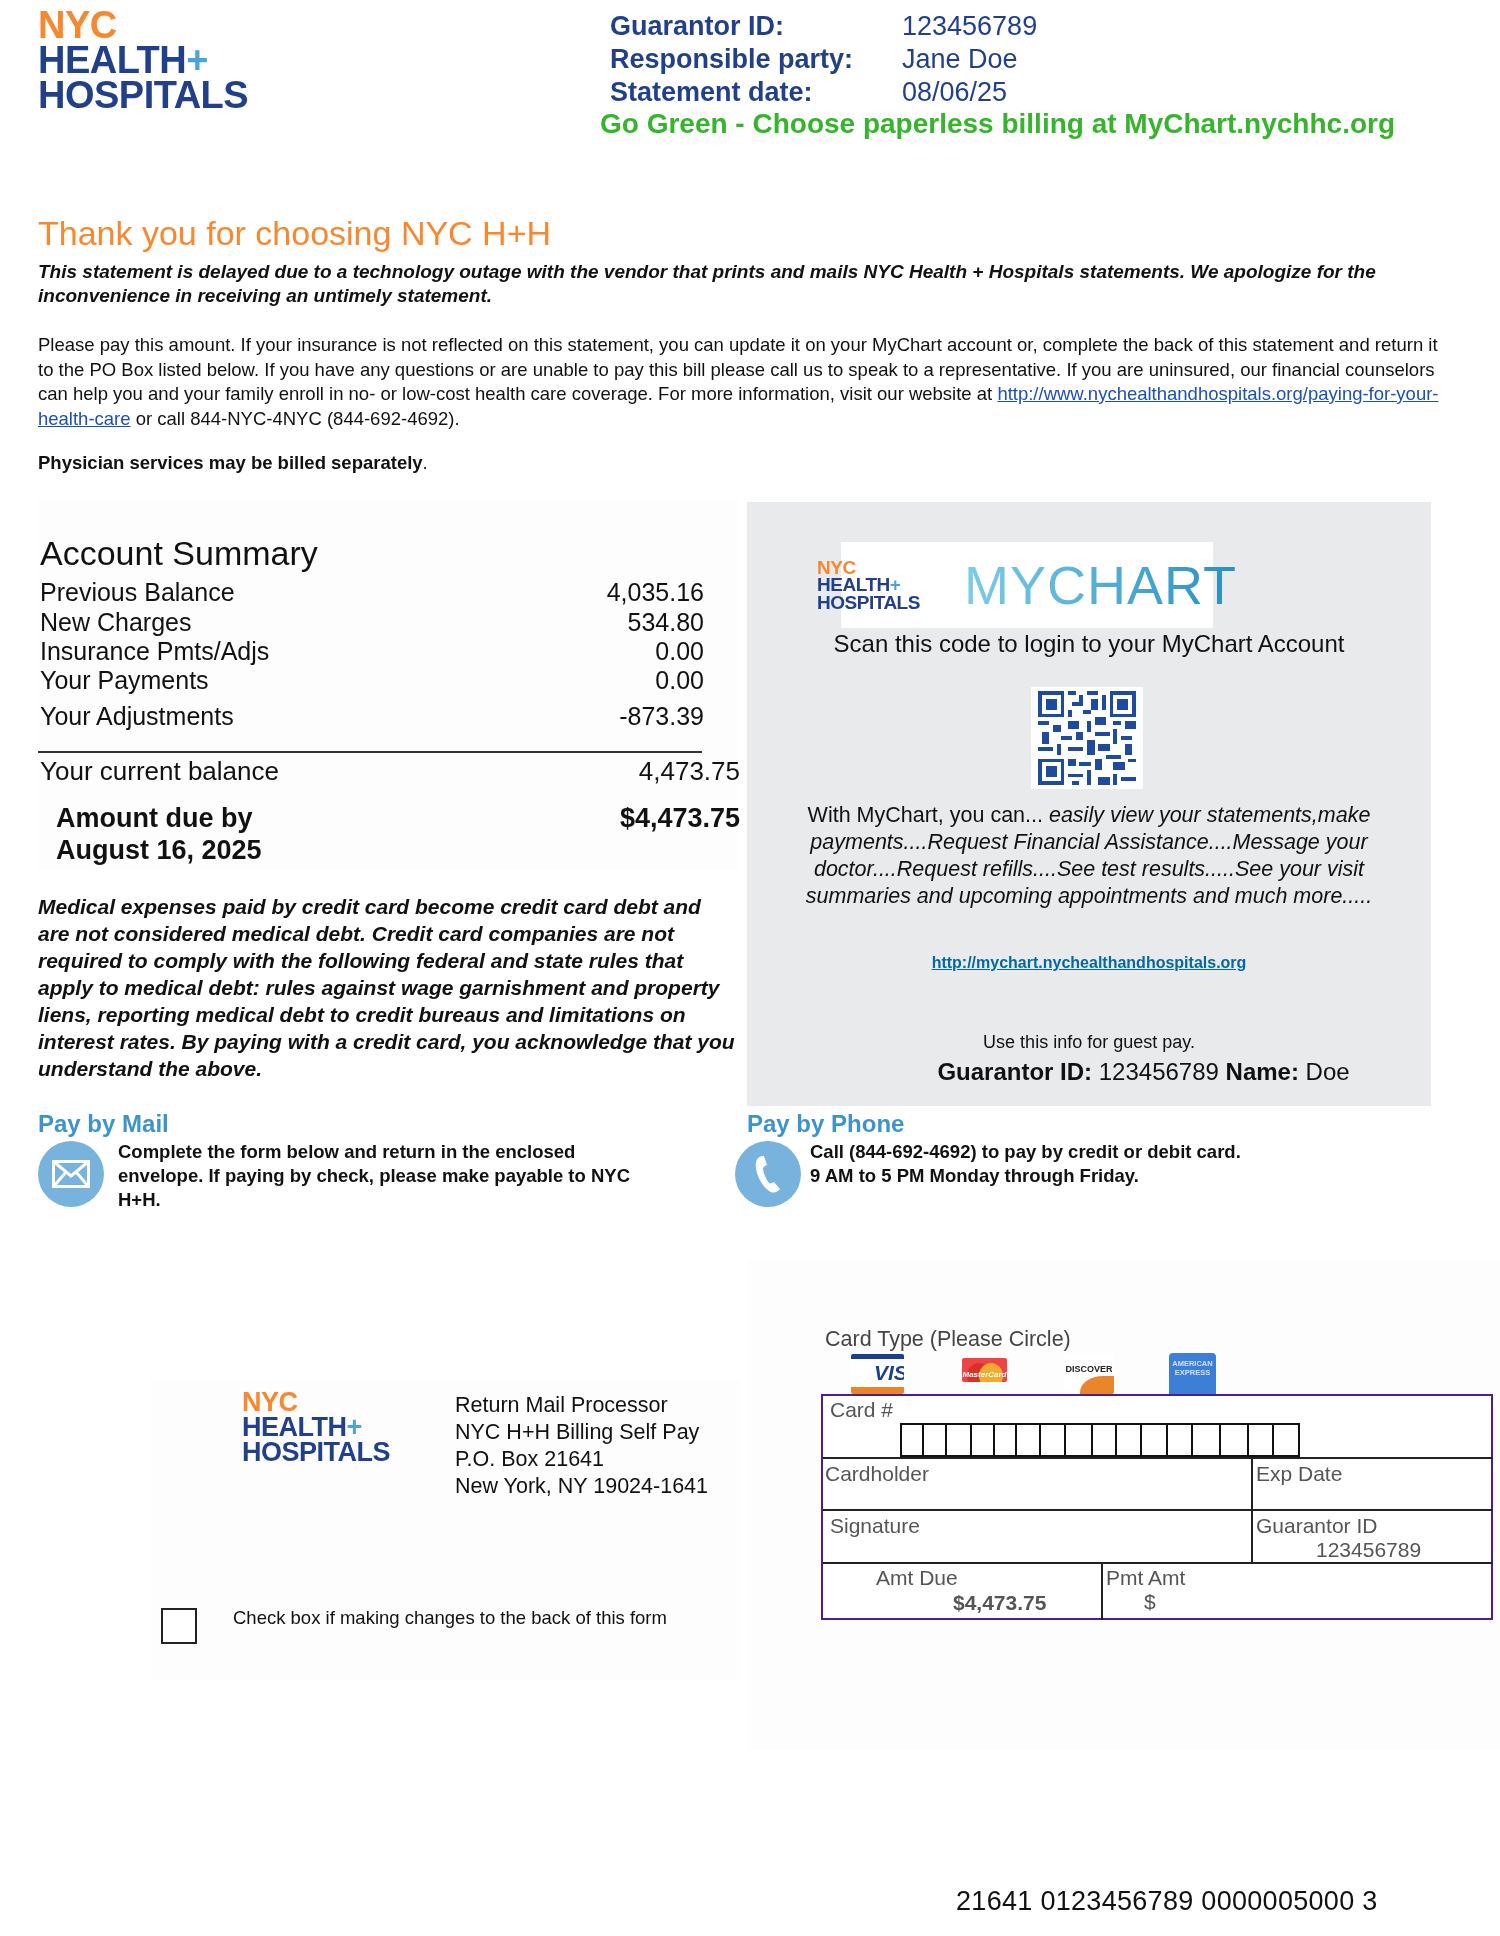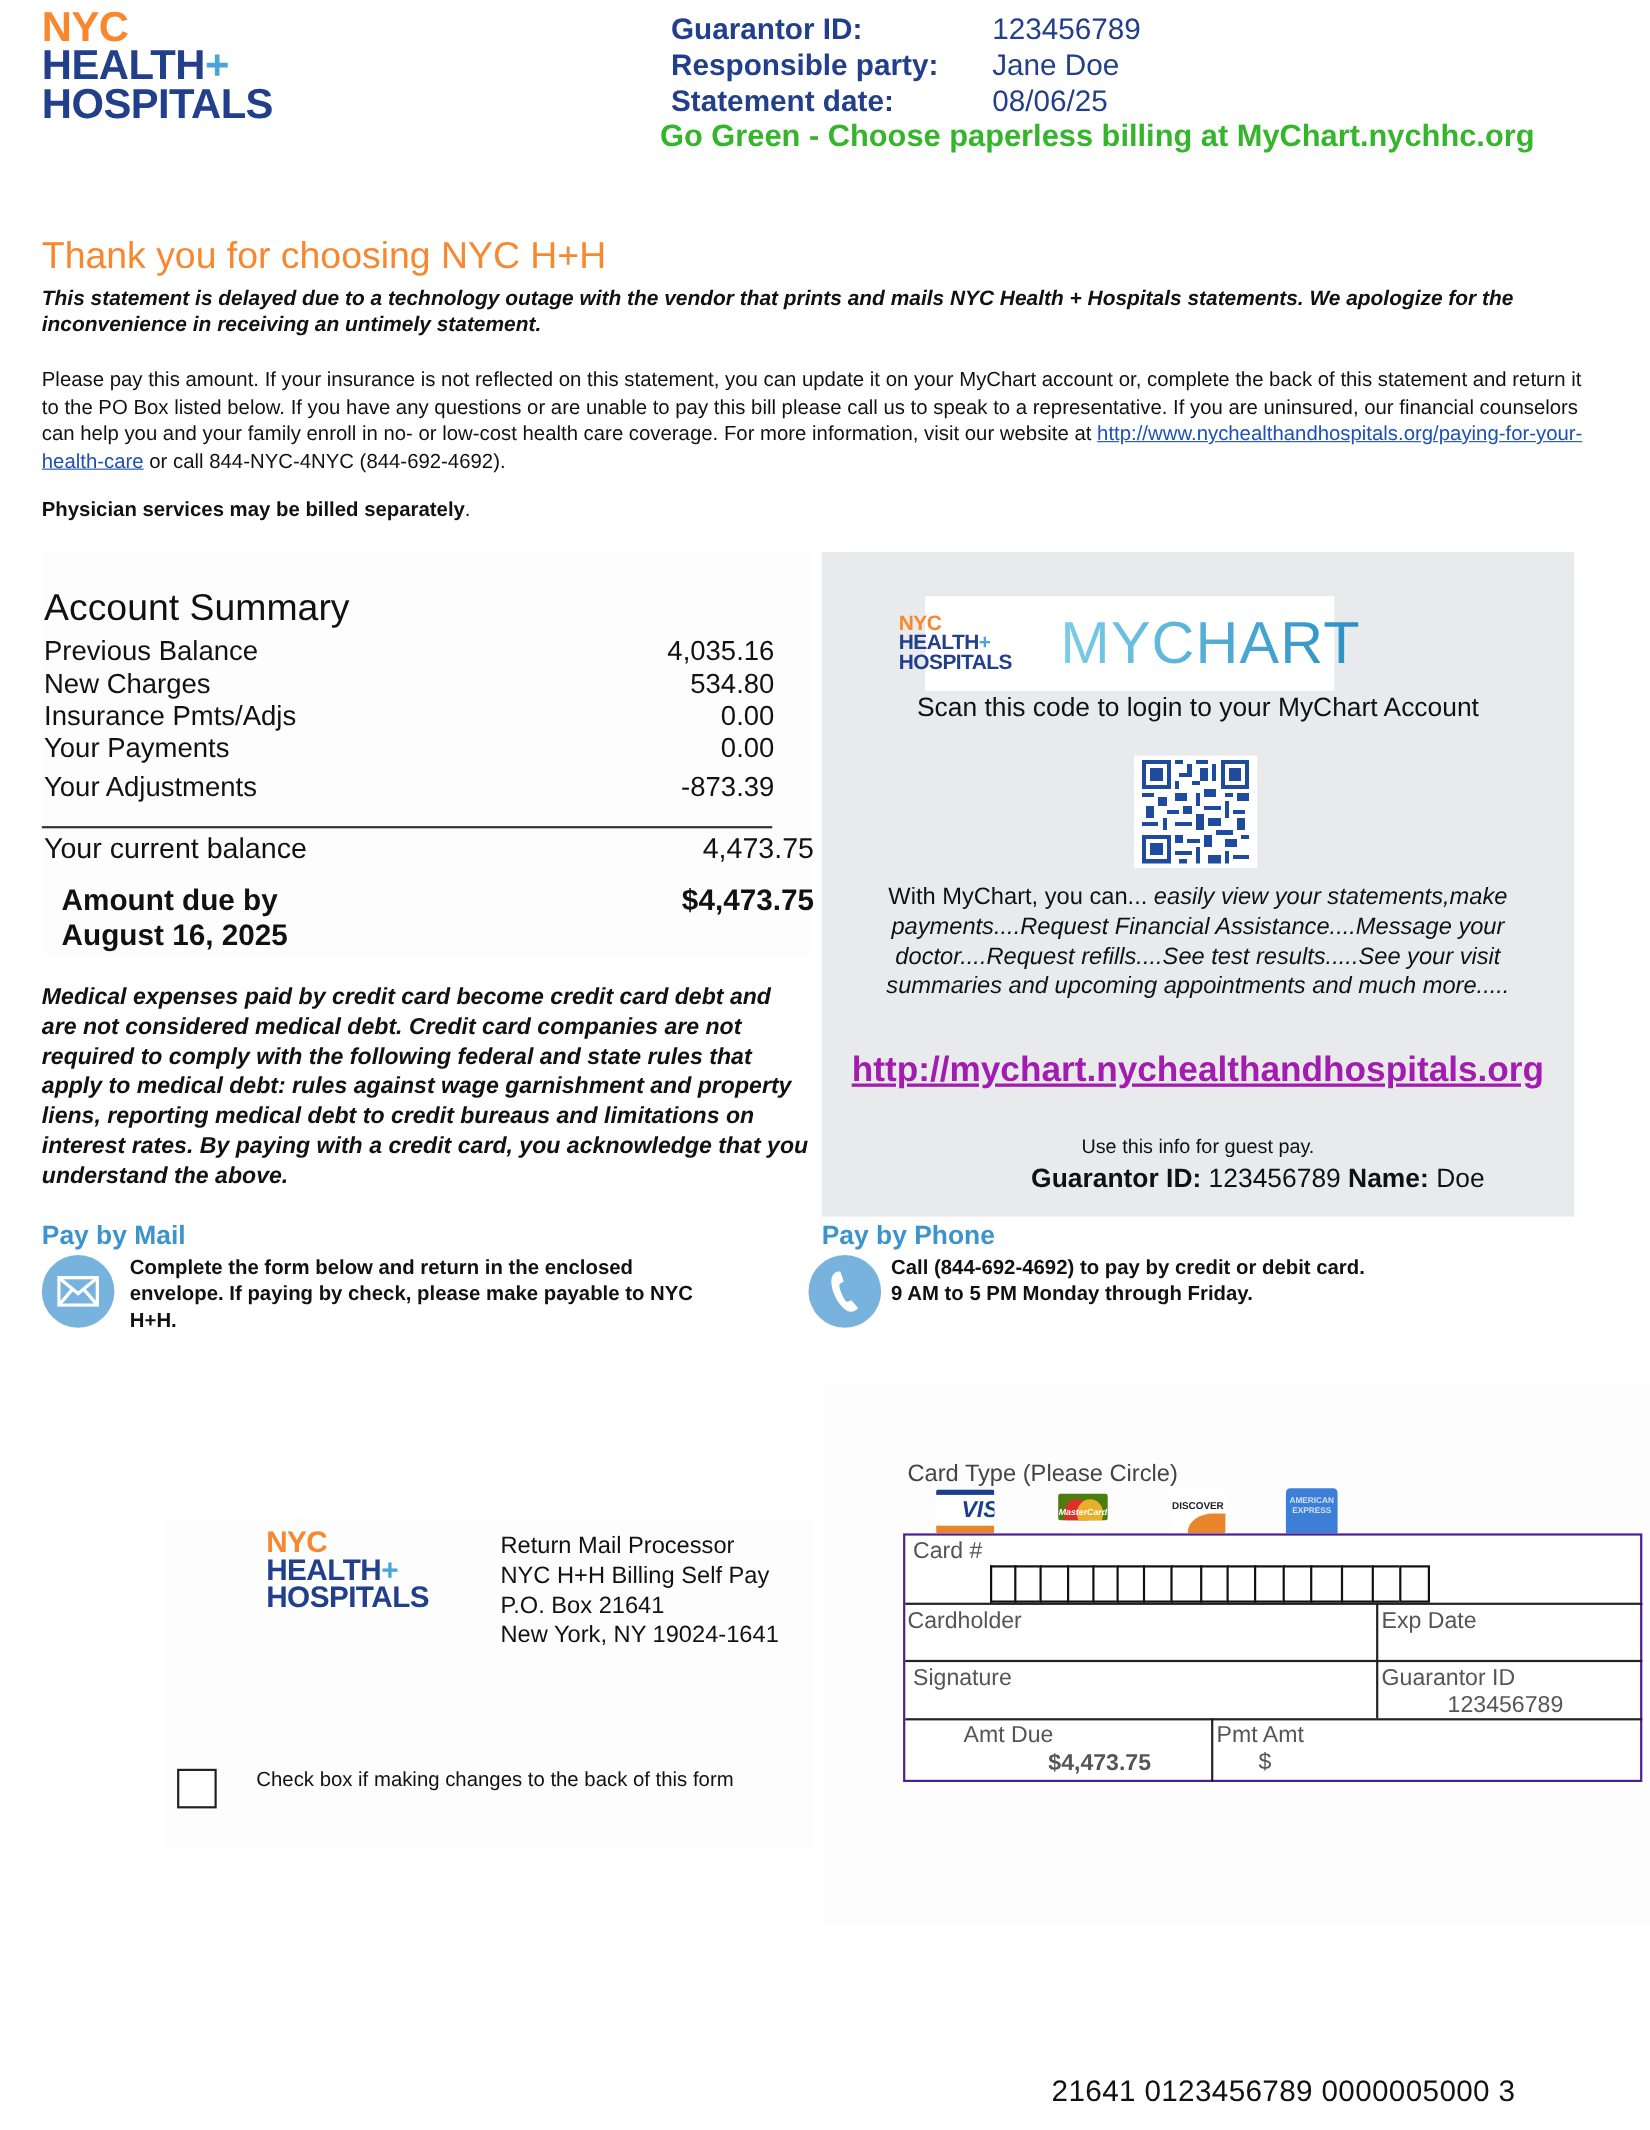--- a/index.html
+++ b/index.html
@@ -34,21 +34,21 @@
   .cc-warning { font-weight: bold; font-style: italic; font-size: 21px; line-height: 27px; }
 
   
   .panel { background: #e9eaec; }
   .panel-head { background: #213f8a; color: #fff; font-size: 28px; text-align: center; height: 40px; line-height: 40px; }
   .mychart-logo { background: #fff; display: flex; align-items: center; justify-content: center; gap: 22px; }
   .mychart-word { color: #33a4cf; font-size: 54px; letter-spacing: 1px; background: linear-gradient(90deg, #7dcde6, #2a8fc4); -webkit-background-clip: text; color: transparent; }
   .scan { font-size: 24px; text-align: center; }
   .mc-text { font-size: 21.5px; line-height: 27px; text-align: center; }
   .mc-text i { font-style: italic; }
-  .mc-link { color: #a21caf; font-weight: bold; font-size: 32px; text-decoration: underline; text-align: center; }
+  .mc-link { color: #0369a1; font-weight: bold; font-size: 16px; text-decoration: underline; text-align: center; }
   .guest { font-size: 18px; text-align: center; }
   .guest-id { font-size: 24px; text-align: center; }
   .guest-id b { font-weight: bold; }
 
   .pay-head { color: #3d93cc; font-weight: bold; font-size: 24px; }
   .circle-ic { width: 66px; height: 66px; border-radius: 50%; background: #77b3dc; display: flex; align-items: center; justify-content: center; }
   .pay-body { font-weight: bold; font-size: 18.5px; line-height: 24px; }
 
   
   .addr { font-size: 21.5px; line-height: 27px; }
@@ -245,21 +245,21 @@
 <div class="abs chk-label" style="left:233px; top:1607px;">Check box if making changes to the back of this form</div>
 
 <div class="abs" style="left:748px; top:1260px; width:752px; height:490px; background:#fdfdfd;"></div>
 <div class="abs card-type" style="left:825px; top:1327px;">Card Type (Please Circle)</div>
 
 <div class="ccard" style="left:851px; top:1354px; width:53px; height:40px; background:#fff;">
   <div style="height:5px; background:#1a3f8f;"></div>
   <div style="height:28px; text-align:center; color:#1a3f8f; font-weight:bold; font-style:italic; font-size:21px; line-height:28px;margin-left:23px;">VISA</div>
   <div style="height:7px; background:#e9862b;"></div>
 </div>
-<div class="ccard" style="left:962px; top:1358px; width:45px; height:24px; background:#4d7c0f;">
+<div class="ccard" style="left:962px; top:1358px; width:45px; height:24px; background:#ef4444;">
   <div style="position:absolute; left:5px; top:5px; width:24px; height:26px; border-radius:50%; background:#d8312a;"></div>
   <div style="position:absolute; left:17px; top:5px; width:24px; height:26px; border-radius:50%; background:#f2b42c; opacity:0.92;"></div>
   <div style="position:absolute; left:0; top:12px; width:45px; text-align:center; color:#fff; font-size:8px; font-style:italic; font-weight:bold;">MasterCard</div>
 </div>
 <div class="ccard" style="left:1064px; top:1354px; width:50px; height:40px; background:#fff;">
   <div style="position:absolute; right:-12px; bottom:-14px; width:46px; height:32px; border-radius:50% 0 0 0; background:#e9862b;"></div>
   <div style="position:absolute; left:0; top:10px; width:50px; text-align:center; font-size:9px; font-weight:bold; color:#222;">DISCOVER</div>
 </div>
 <div class="ccard" style="left:1169px; top:1353px; width:47px; height:48px; background:#3d7fd6; border-radius:4px;">
   <div style="position:absolute; left:1px; top:6px; width:45px; text-align:center; font-size:7.5px; font-weight:bold; color:#cfe0f8; line-height:9px;">AMERICAN EXPRESS</div>

